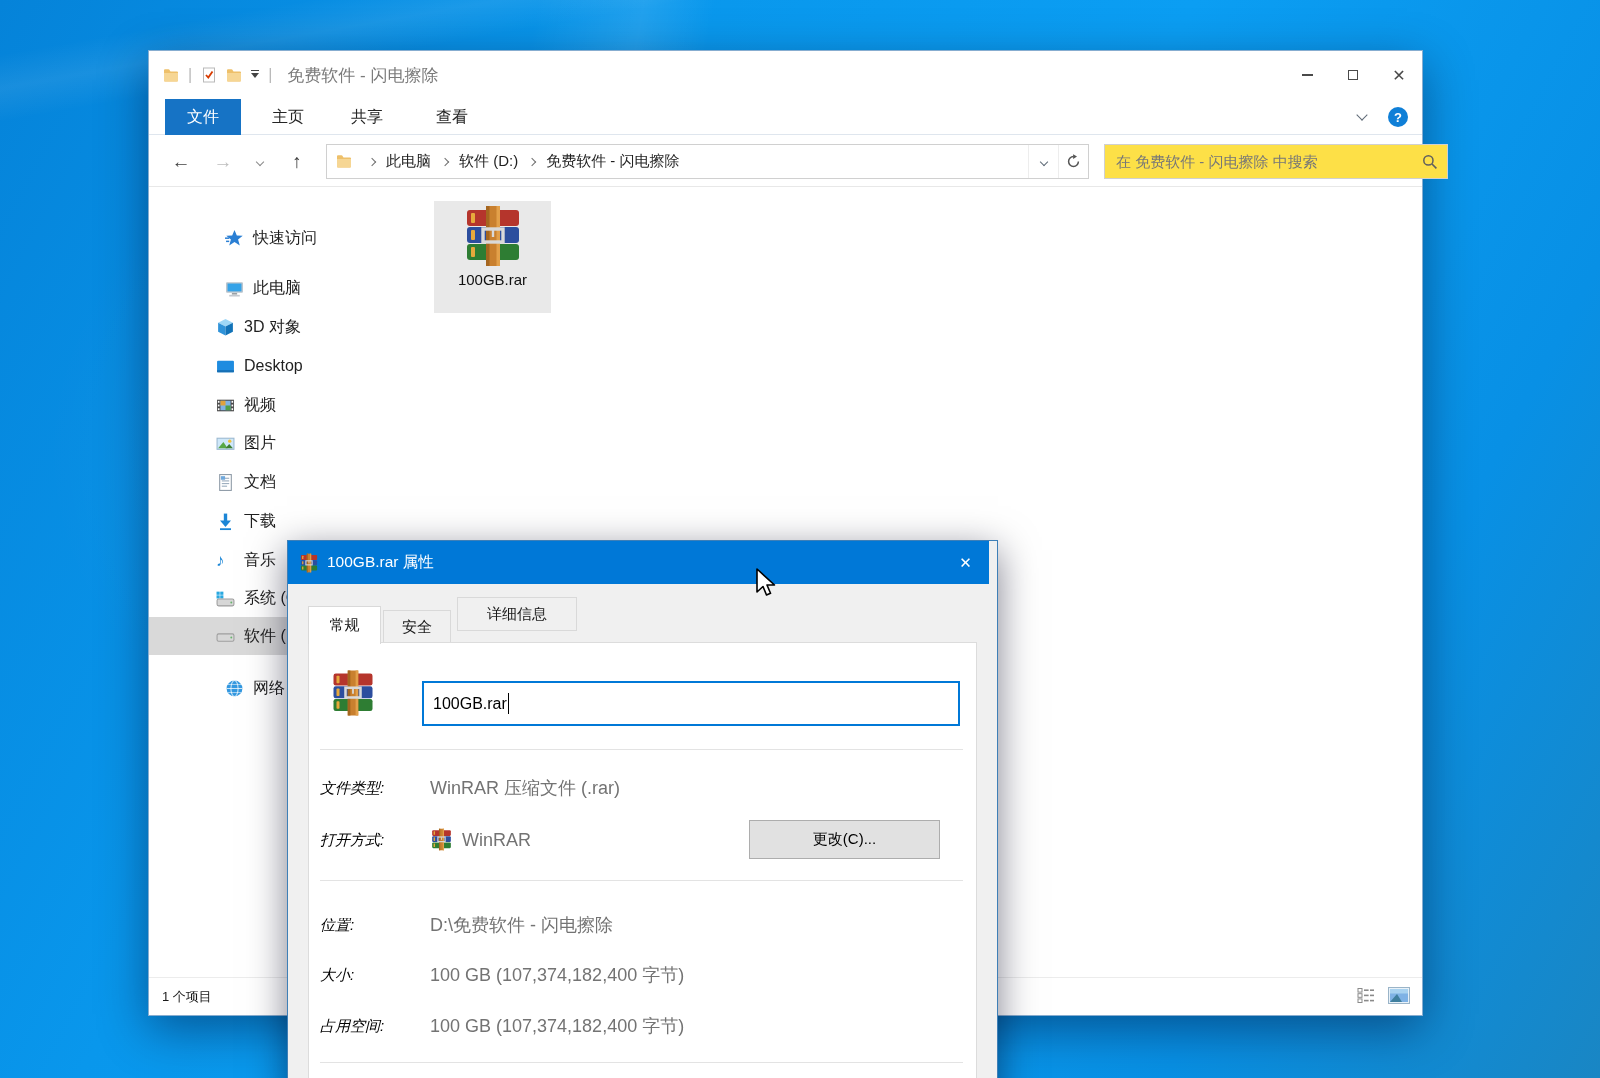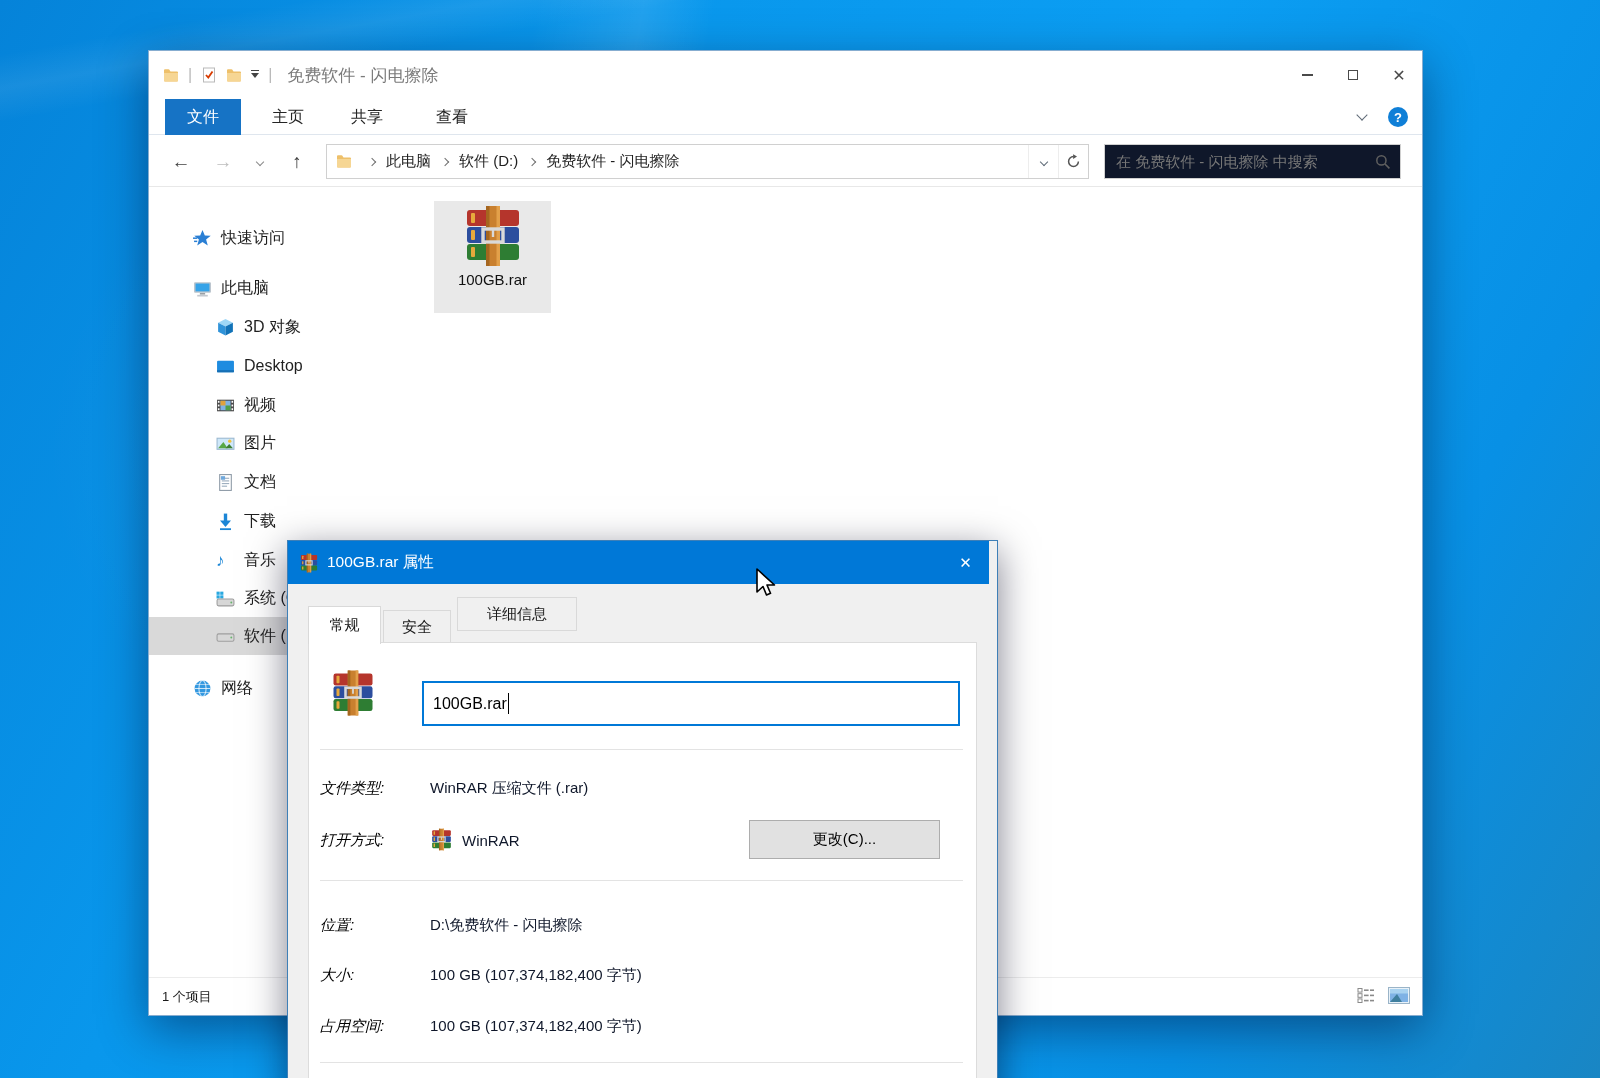--- a/index.html
+++ b/index.html
@@ -53,32 +53,32 @@
   .navbtn.up { left:130px; width:36px; }
   .addressbar { position:absolute; left:177px; top:8px; width:763px; height:35px; background:#fff;
     border:1px solid #d0d0d0; display:flex; align-items:center; }
   .addressbar .crumb-folder { margin:0 8px 0 9px; }
   .crumb { font-size:15px; color:#1f1f1f; white-space:nowrap; padding:0 2px; }
   .crumb-chev { display:inline-block; width:6px; height:6px; border-right:1.5px solid #6e6e6e;
     border-top:1.5px solid #6e6e6e; transform:rotate(45deg); margin:0 9px; }
   .ab-btn { position:absolute; top:0; height:33px; width:30px; display:flex; align-items:center;
     justify-content:center; border-left:1px solid #ededed; color:#555; }
   .ab-btn.dd { right:30px; } .ab-btn.refresh { right:0; }
-  .searchbox { position:absolute; left:955px; top:8px; width:297px; height:35px; background:#0f172a;
+  .searchbox { position:absolute; left:955px; top:8px; width:344px; height:35px; background:#fde047;
     border:1px solid #d0d0d0; }
   .searchbox input { position:absolute; left:0; top:0; width:100%; height:100%; border:none; outline:none;
     font-size:15px; color:#777; padding:0 34px 0 11px; font-family:inherit; background:transparent; }
   .searchbox input::placeholder { color:#777; opacity:1; }
   .search-ico { position:absolute; right:9px; top:9px; }
 
   .main { position:absolute; left:0; top:136px; right:0; height:792px; background:#fff; }
   .sidebar { position:absolute; left:0; top:0; width:285px; height:100%; background:#fff; }
   .sb { position:absolute; left:0; width:285px; height:38px; display:flex; align-items:center;
     font-size:16px; color:#1f1f1f; white-space:nowrap; }
-  .sb.lv1 { padding-left:44px; } .sb.lv2 { padding-left:67px; }
+  .sb.lv1 { padding-left:44px;margin-left:32px; } .sb.lv2 { padding-left:67px; }
   .sb.selected { background:#d9d9d9; }
   .sb .ico { width:19px; height:19px; margin-right:9px; flex:0 0 auto; display:flex; }
   .note { color:#1c86d6; font-size:17px; line-height:19px; }
 
   .file-tile { position:absolute; left:285px; top:14px; width:117px; height:112px; background:#e9e9e9;
     display:flex; flex-direction:column; align-items:center; }
   .file-tile .fico { margin-top:3px; }
   .file-tile .fname { font-size:15px; color:#111; margin-top:3px; }
 
   .statusbar { position:absolute; left:0; right:0; bottom:0; height:38px; background:#fff;
@@ -102,21 +102,21 @@
   .dtab.i2 { left:169px; top:56px; width:120px; height:34px; }
   .dlg-panel { position:absolute; left:20px; top:101px; width:669px; height:461px; background:#fff;
     border:1px solid #dcdcdc; z-index:2; }
   .big-rar { position:absolute; left:20px; top:26px; }
   .fn-input { position:absolute; left:113px; top:38px; width:538px; height:45px; background:#fff;
     border:2px solid #0078d7; font-size:16px; color:#000; display:flex; align-items:center; padding-left:9px; }
   .caret-i { display:inline-block; width:1px; height:21px; background:#000; margin-left:1px; }
   .dsep { position:absolute; left:11px; right:13px; height:1px; background:#e3e3e3; }
   .prow { position:absolute; left:0; right:0; height:24px; display:flex; align-items:center; }
   .prow .plabel { position:absolute; left:11px; font-size:15px; color:#000;font-style:italic; }
-  .prow .pvalue { position:absolute; left:121px; font-size:15px; color:#0f172a; white-space:nowrap; }
+  .prow .pvalue { position:absolute; left:121px; font-size:18px; color:#737373; white-space:nowrap; }
   .prow .pvalue.with-ico { left:153px; }
   .ow-ico { position:absolute; left:121px; top:0; }
   .change-btn { position:absolute; left:440px; top:177px; width:191px; height:39px; background:#e1e1e1;
     border:1px solid #adadad; font-size:15px; color:#000; display:flex; align-items:center; justify-content:center; }
 
   .cursor { position:absolute; left:755px; top:568px; z-index:100; pointer-events:none; }
 </style>
 </head>
 <body>
 

